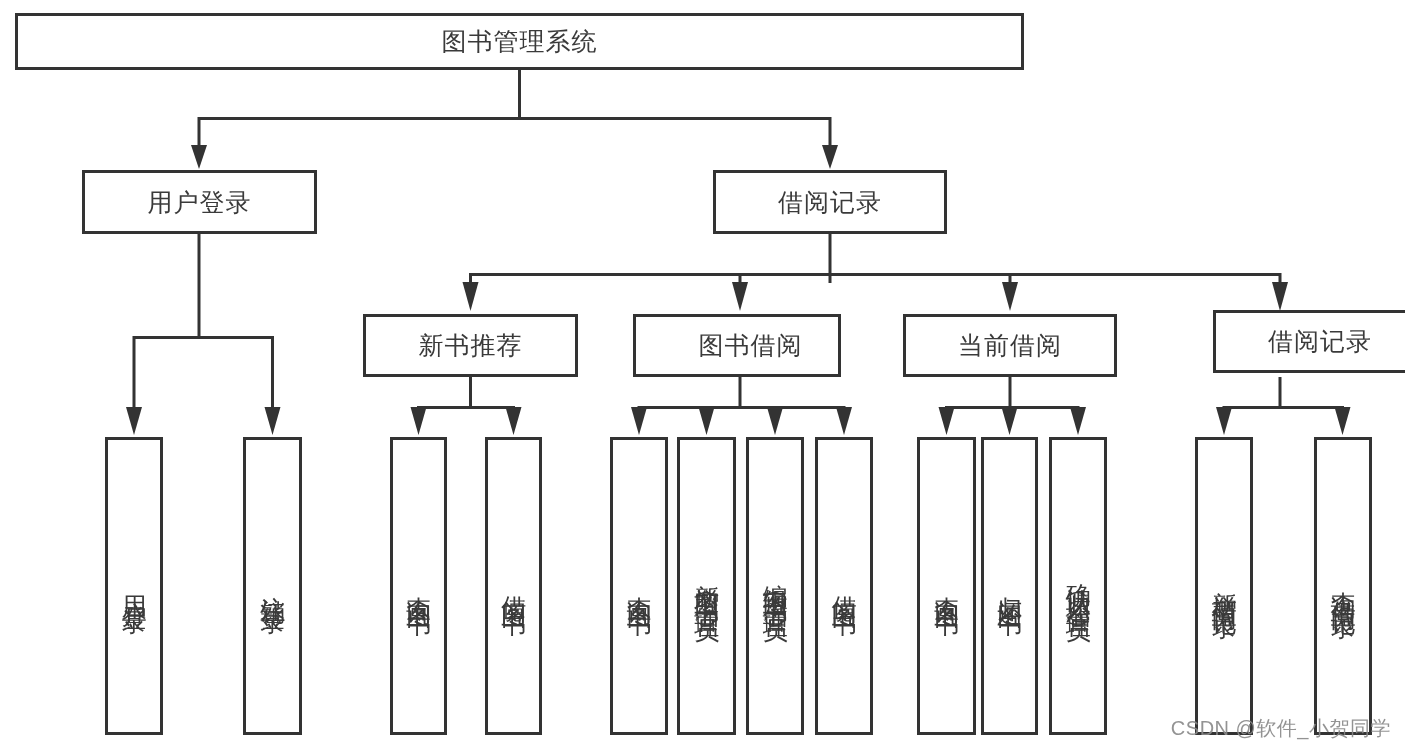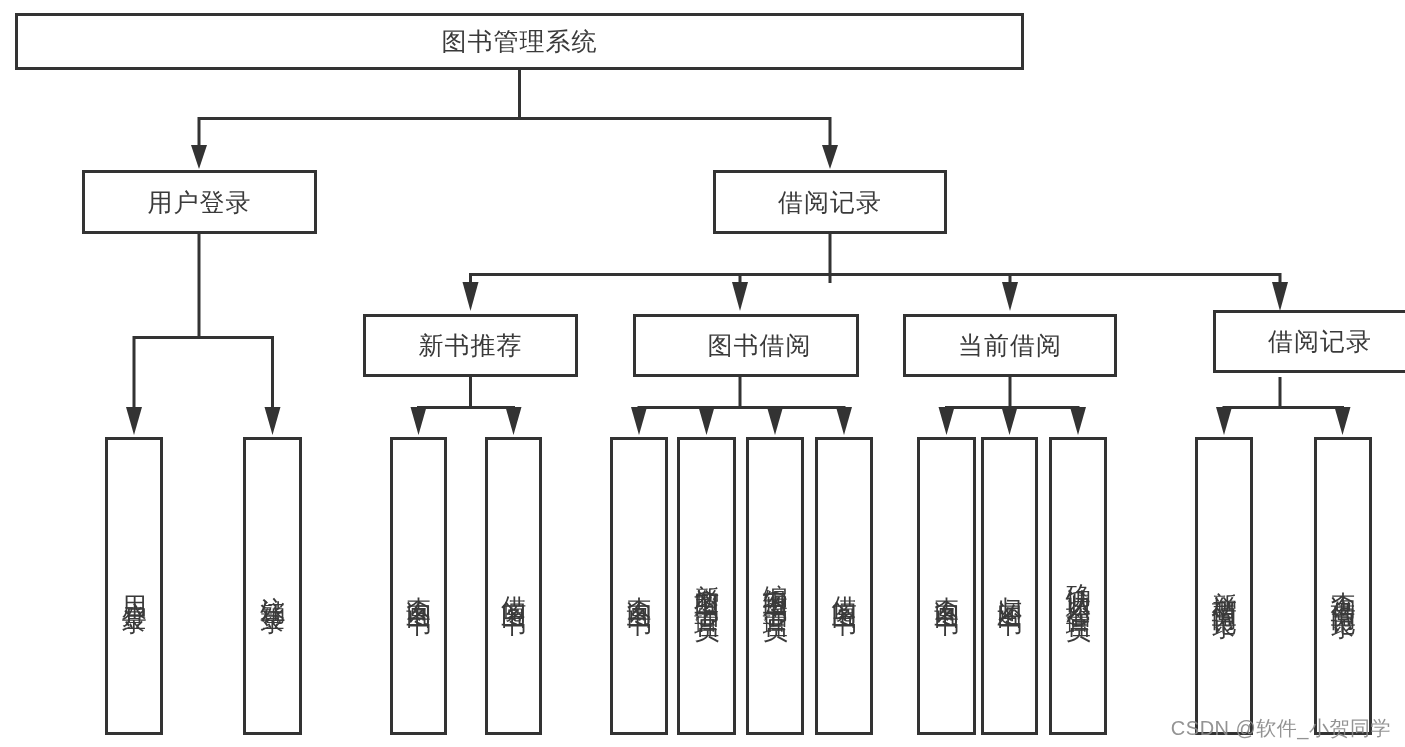--- a/index.html
+++ b/index.html
@@ -107,21 +107,21 @@
   <div class="node hbox" style="left:82px; top:170px; width:235px; height:64px;">
     <span>用户登录</span>
   </div>
   <div class="node hbox" style="left:713px; top:170px; width:234px; height:64px;">
     <span>借阅记录</span>
   </div>
 
   <div class="node hbox" style="left:363px; top:314px; width:215px; height:63px;text-align:right;">
     <span>新书推荐</span>
   </div>
-  <div class="node hbox" style="left:633px; top:314px; width:226px; height:63px;padding-left:27px;">
+  <div class="node hbox" style="left:633px; top:314px; width:208px; height:63px;padding-left:27px;">
     <span>图书借阅</span>
   </div>
   <div class="node hbox" style="left:903px; top:314px; width:214px; height:63px;">
     <span>当前借阅</span>
   </div>
   <div class="node hbox" style="left:1173px; top:310px; width:214px; height:63px;margin-left:40px;">
     <span>借阅记录</span>
   </div>
 
   <div class="node leaf" style="left:105px; top:437px; width:58px; height:298px;">

